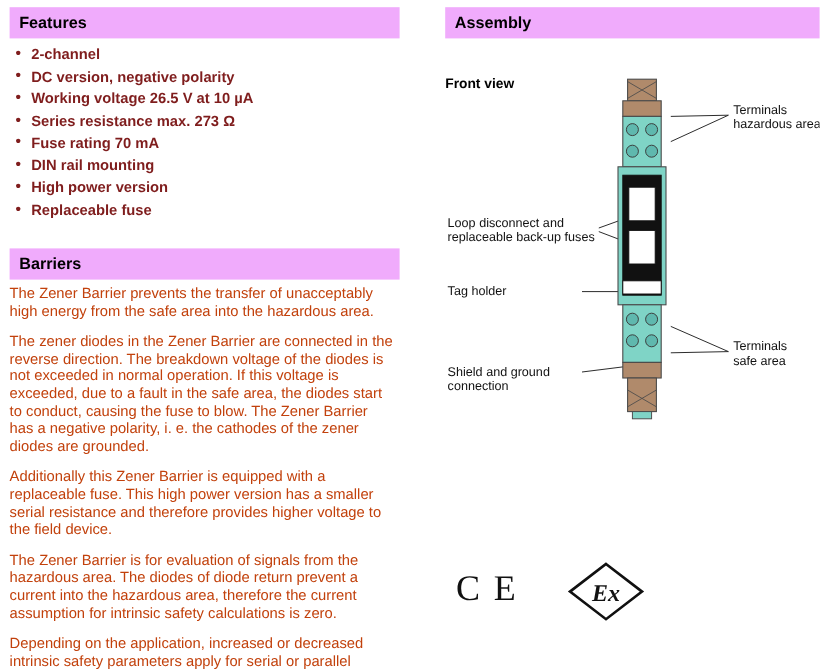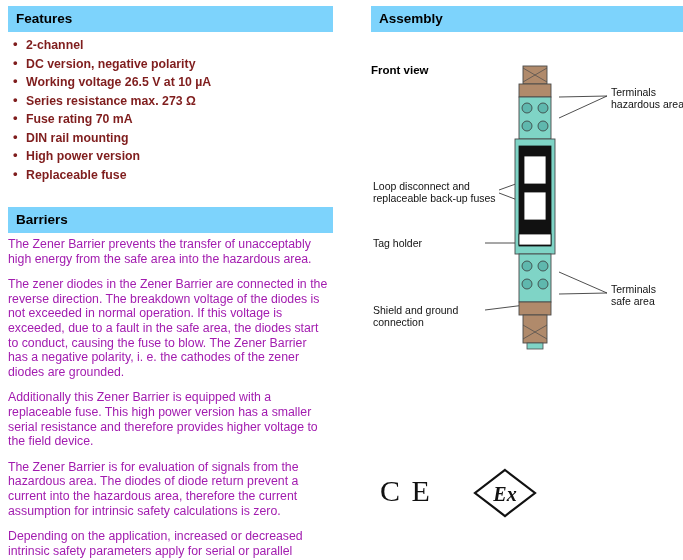--- a/index.html
+++ b/index.html
@@ -23,21 +23,21 @@
   }
   
   .left-col {
     position: absolute;
     left: 0;
     top: 0;
     width: 333px;
     height: 560px;
   }
   .section-head {
-    background: #7dd3fc;
+    background: #f0abfc;
     font-weight: bold;
     font-size: 13.5px;
     color: #000;
     padding: 5px 8px 6px 8px;
     box-sizing: border-box;
   }
   #features-head {
     position: absolute;
     left: 8px;
     top: 6px;
@@ -77,21 +77,21 @@
   .func-body {
     position: absolute;
     left: 8px;
     top: 237px;
     width: 320px;
   }
   .func-body p {
     margin: 0 0 11px 0;
     font-size: 12.3px;
     line-height: 14.6px;
-    color: #a21caf;
+    color: #c2410c;
     text-align: left;
   }
   
   .right-col {
     position: absolute;
     left: 363px;
     top: 0;
     width: 338px;
     height: 460px;
   }

